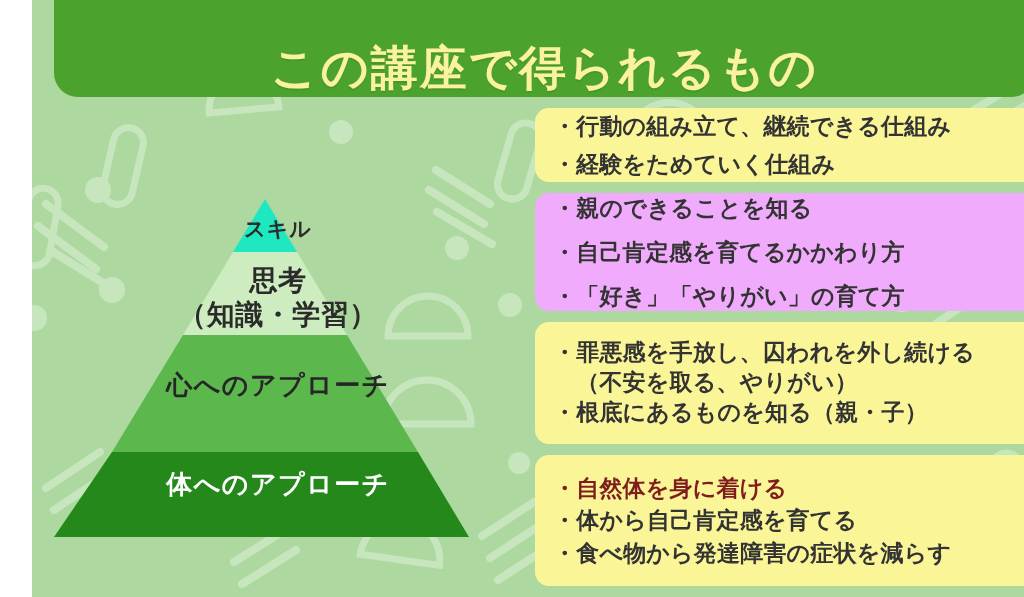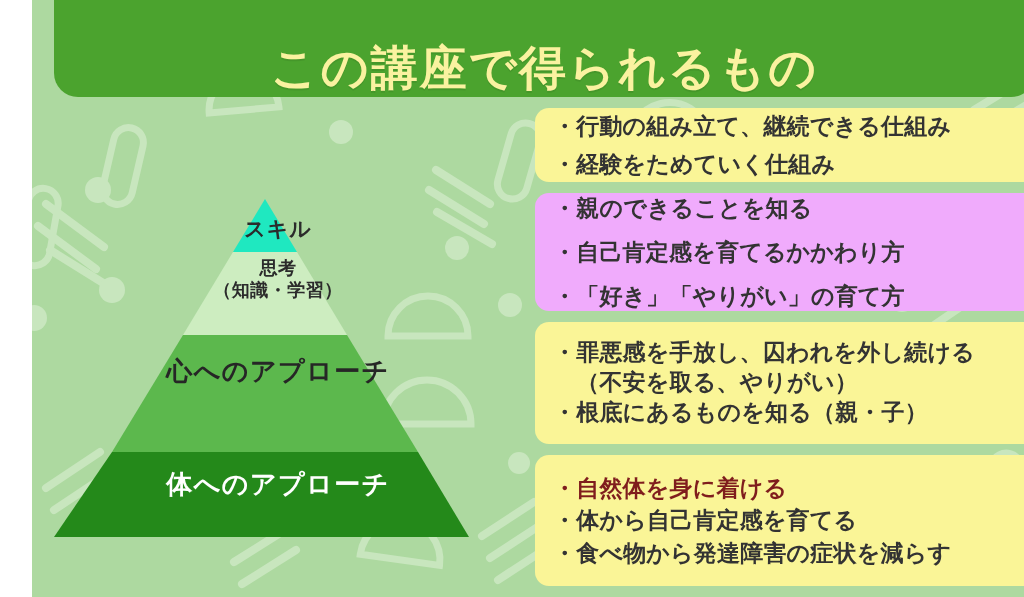--- a/index.html
+++ b/index.html
@@ -69,28 +69,28 @@
   }
   .lbl-skill {
     left: 0; width: 470px;
     top: 216px;
     font-size: 21px;
     color: #2B2B2B;
     letter-spacing: 1px;
   }
   .lbl-think {
     left: 0; width: 470px;
-    top: 258px;
-    font-size: 18px;
+    top: 264px;
+    font-size: 28px;
     color: #2B2B2B;
     letter-spacing: 0.5px;
   }
   .lbl-heart {
     left: 0; width: 470px;
-    top: 356px;
+    top: 370px;
     font-size: 26px;
     color: #262626;
     letter-spacing: 1.5px;
   }
   .lbl-body {
     left: 0; width: 470px;
     top: 469px;
     font-size: 26px;
     color: #ffffff;
     letter-spacing: 1.5px;

